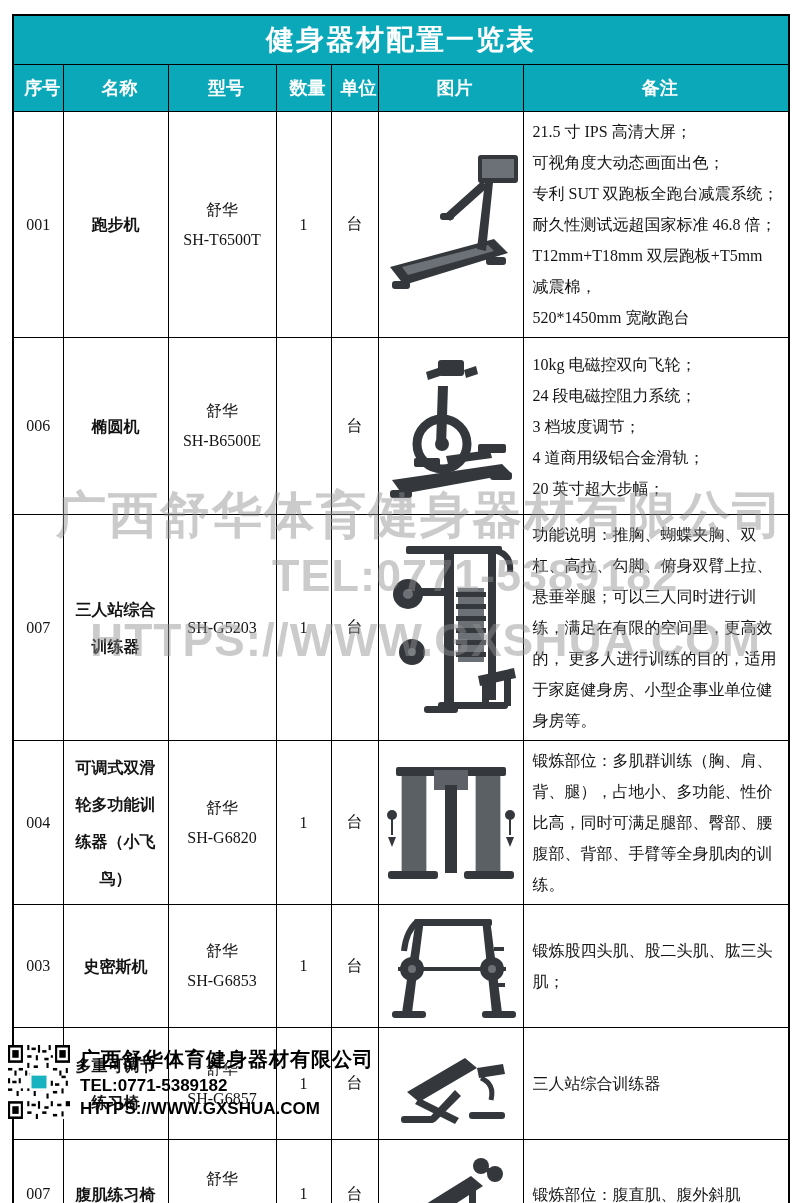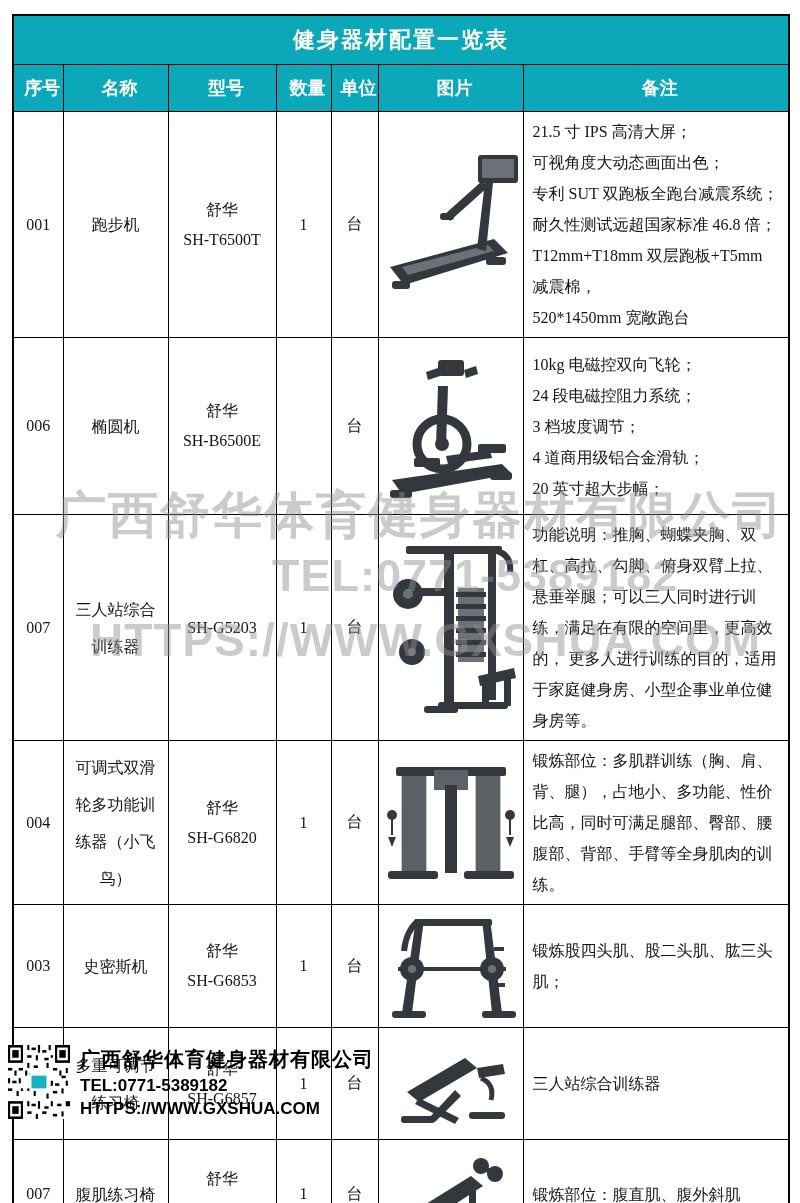--- a/index.html
+++ b/index.html
@@ -3,24 +3,24 @@
 <meta charset="utf-8">
 <style>
   html,body{margin:0;padding:0;background:#e8e8e8;}
   .page{position:relative;width:800px;height:1203px;background:#ffffff;overflow:hidden;
         font-family:"Liberation Serif","DejaVu Serif",serif;color:#141414;}
   table.spec{position:absolute;left:12px;top:14px;width:776px;border-collapse:collapse;
         table-layout:fixed;border:2px solid #000;}
   td,th{border:1px solid #000;padding:0;vertical-align:middle;text-align:center;
         font-size:16px;overflow:hidden;}
   .title-cell{background:#0ba8ba;color:#ffffff;font-family:"Liberation Sans","DejaVu Sans",sans-serif;
-        font-weight:bold;font-size:22px;letter-spacing:2px;height:48px;}
+        font-weight:bold;font-size:28px;letter-spacing:2px;height:48px;}
   tr.head th{background:#0ba8ba;color:#ffffff;font-family:"Liberation Sans","DejaVu Sans",sans-serif;
         font-weight:bold;font-size:18px;height:46px;padding-left:8px;}
-  td.c-name{line-height:37px;padding:0 7px;}
+  td.c-name{line-height:37px;padding:0 7px;font-weight:bold;}
   td.c-model{white-space:pre-line;line-height:30px;}
   td.c-remarks{text-align:left;padding:4px 9px;line-height:31px;white-space:pre-line;font-family:Liberation Serif, serif;}
   td.c-img{padding:2px;}
   td.c-img svg{display:block;margin:0 auto;}
   tr.r1{height:202px;} tr.r2{height:177px;} tr.r3{height:213px;} tr.r4{height:147px;}
   tr.r5{height:122px;} tr.r6{height:112px;} tr.r7{height:110px;}
   
   .wm{position:absolute;font-family:"Liberation Sans","DejaVu Sans",sans-serif;font-weight:bold;
       color:rgba(145,145,145,0.47);white-space:nowrap;pointer-events:none;}
   .wm-company{left:56px;top:482px;font-size:50px;letter-spacing:2px;}

